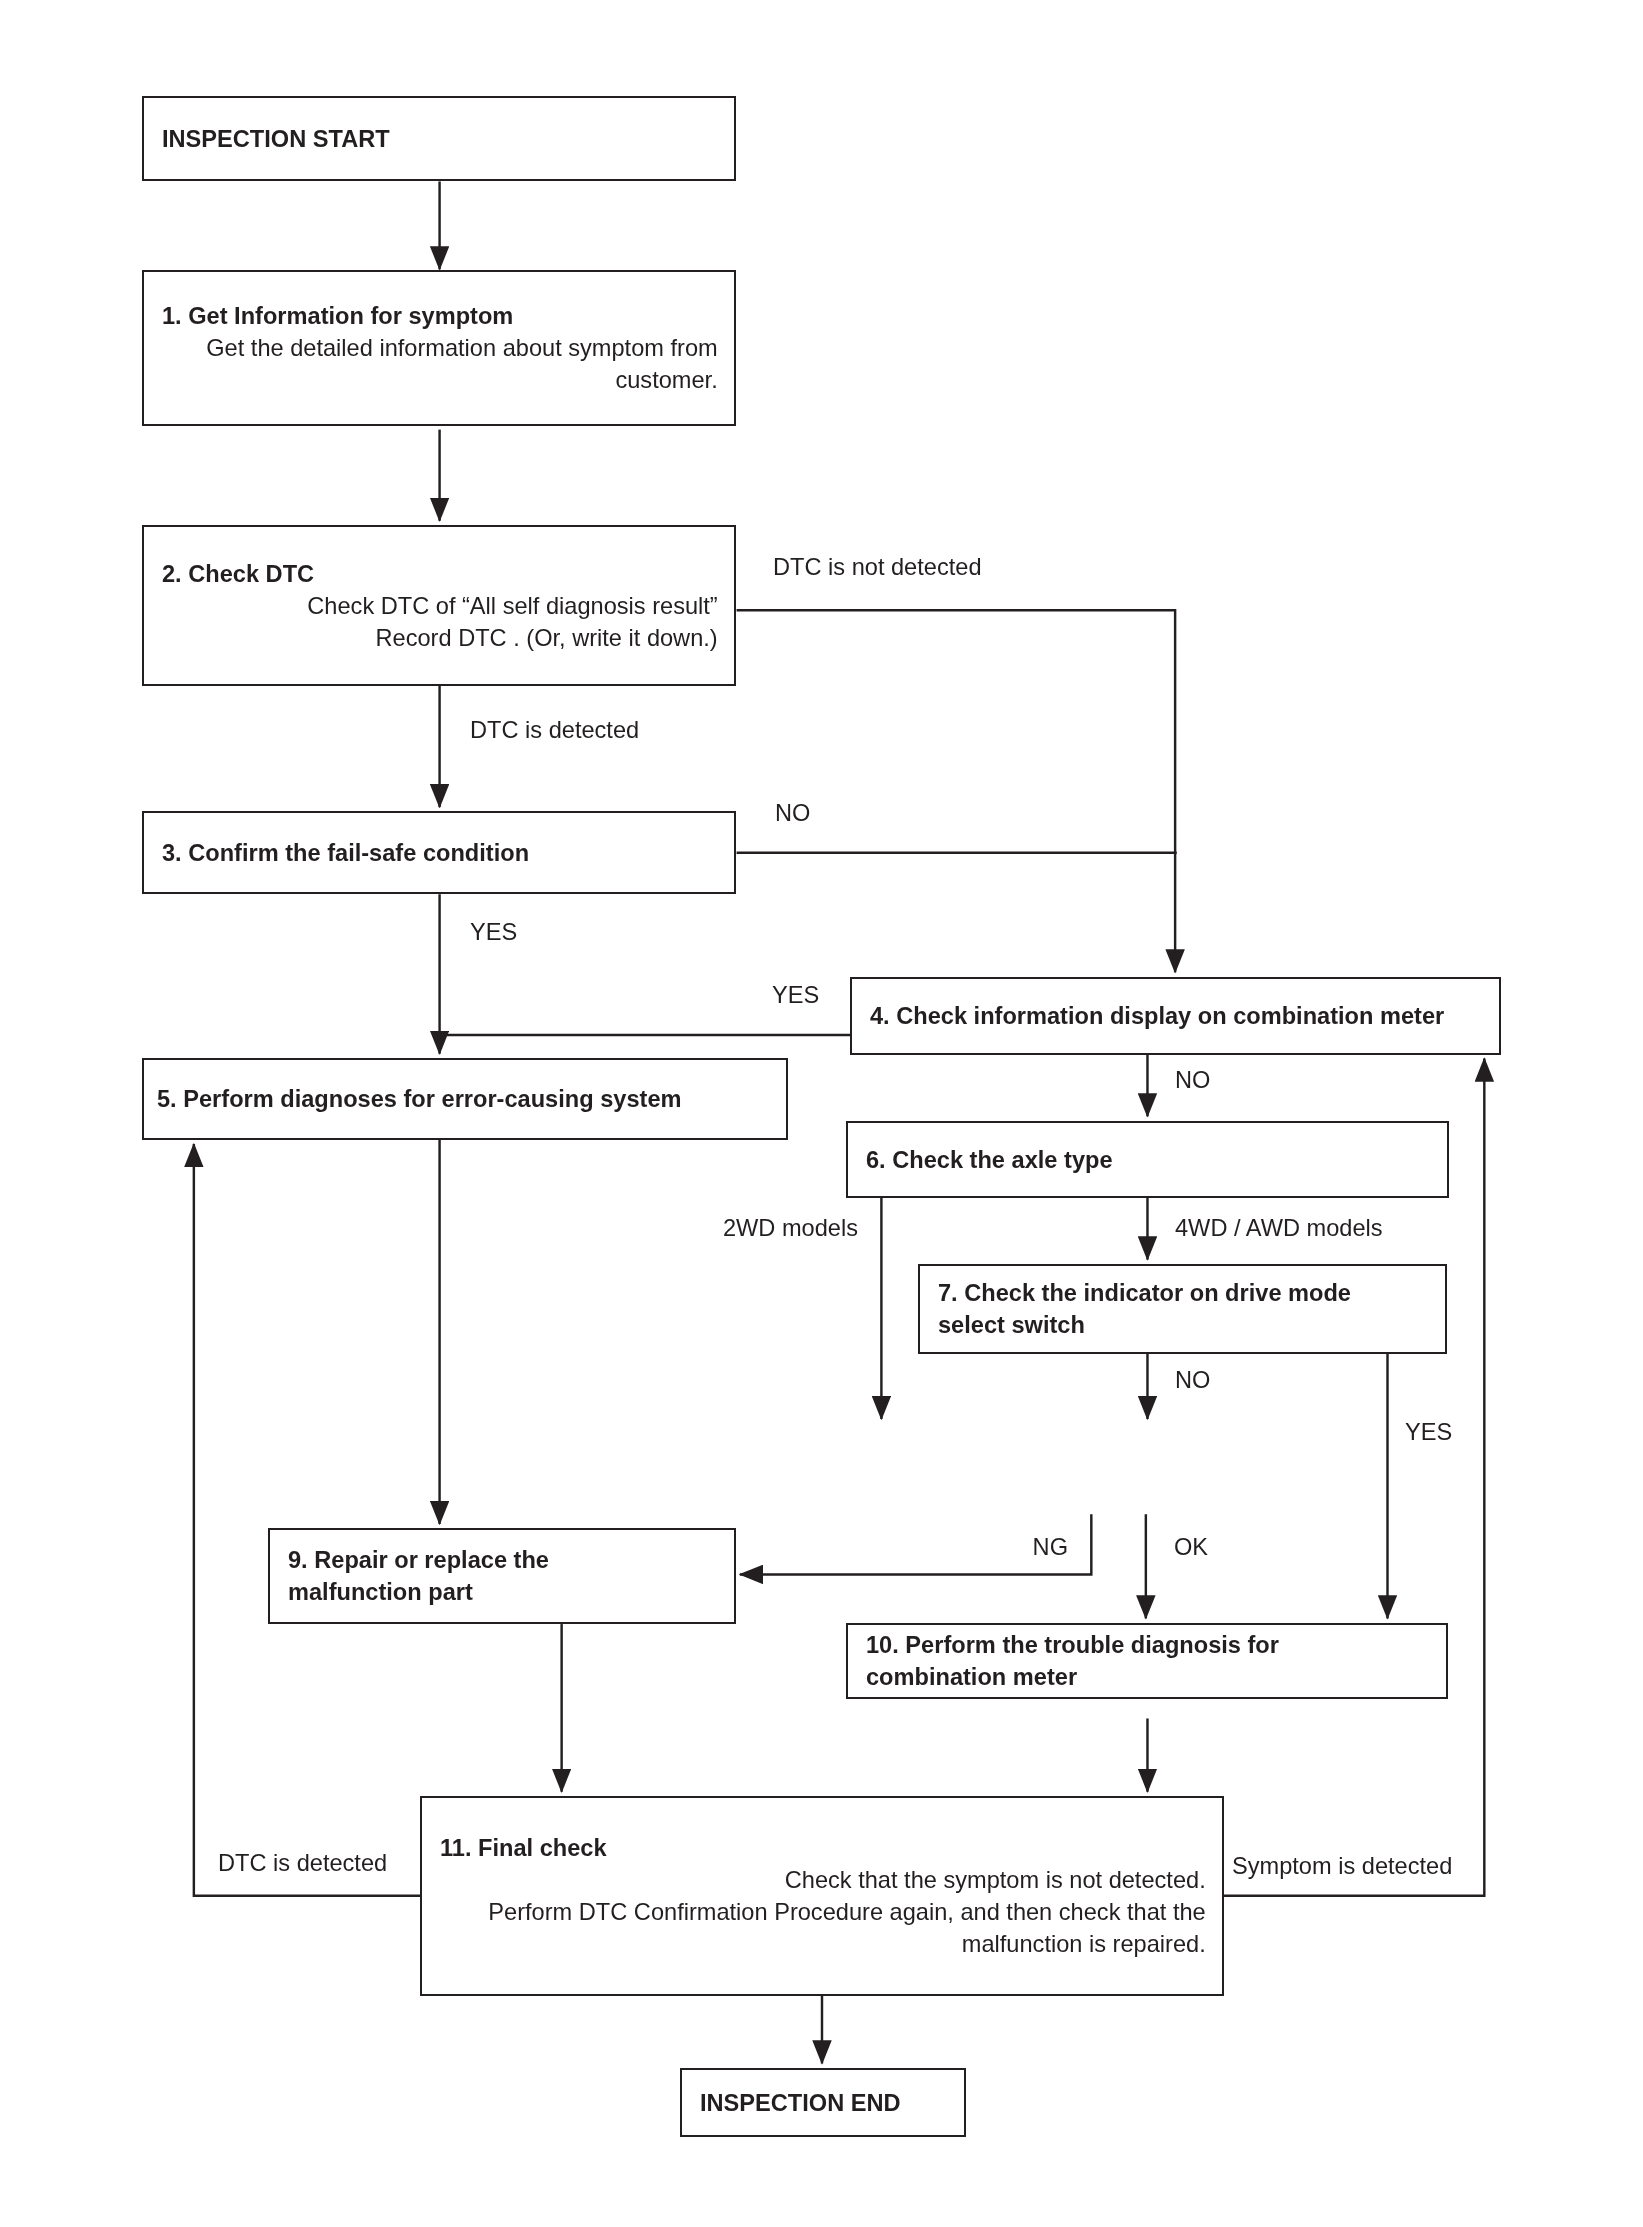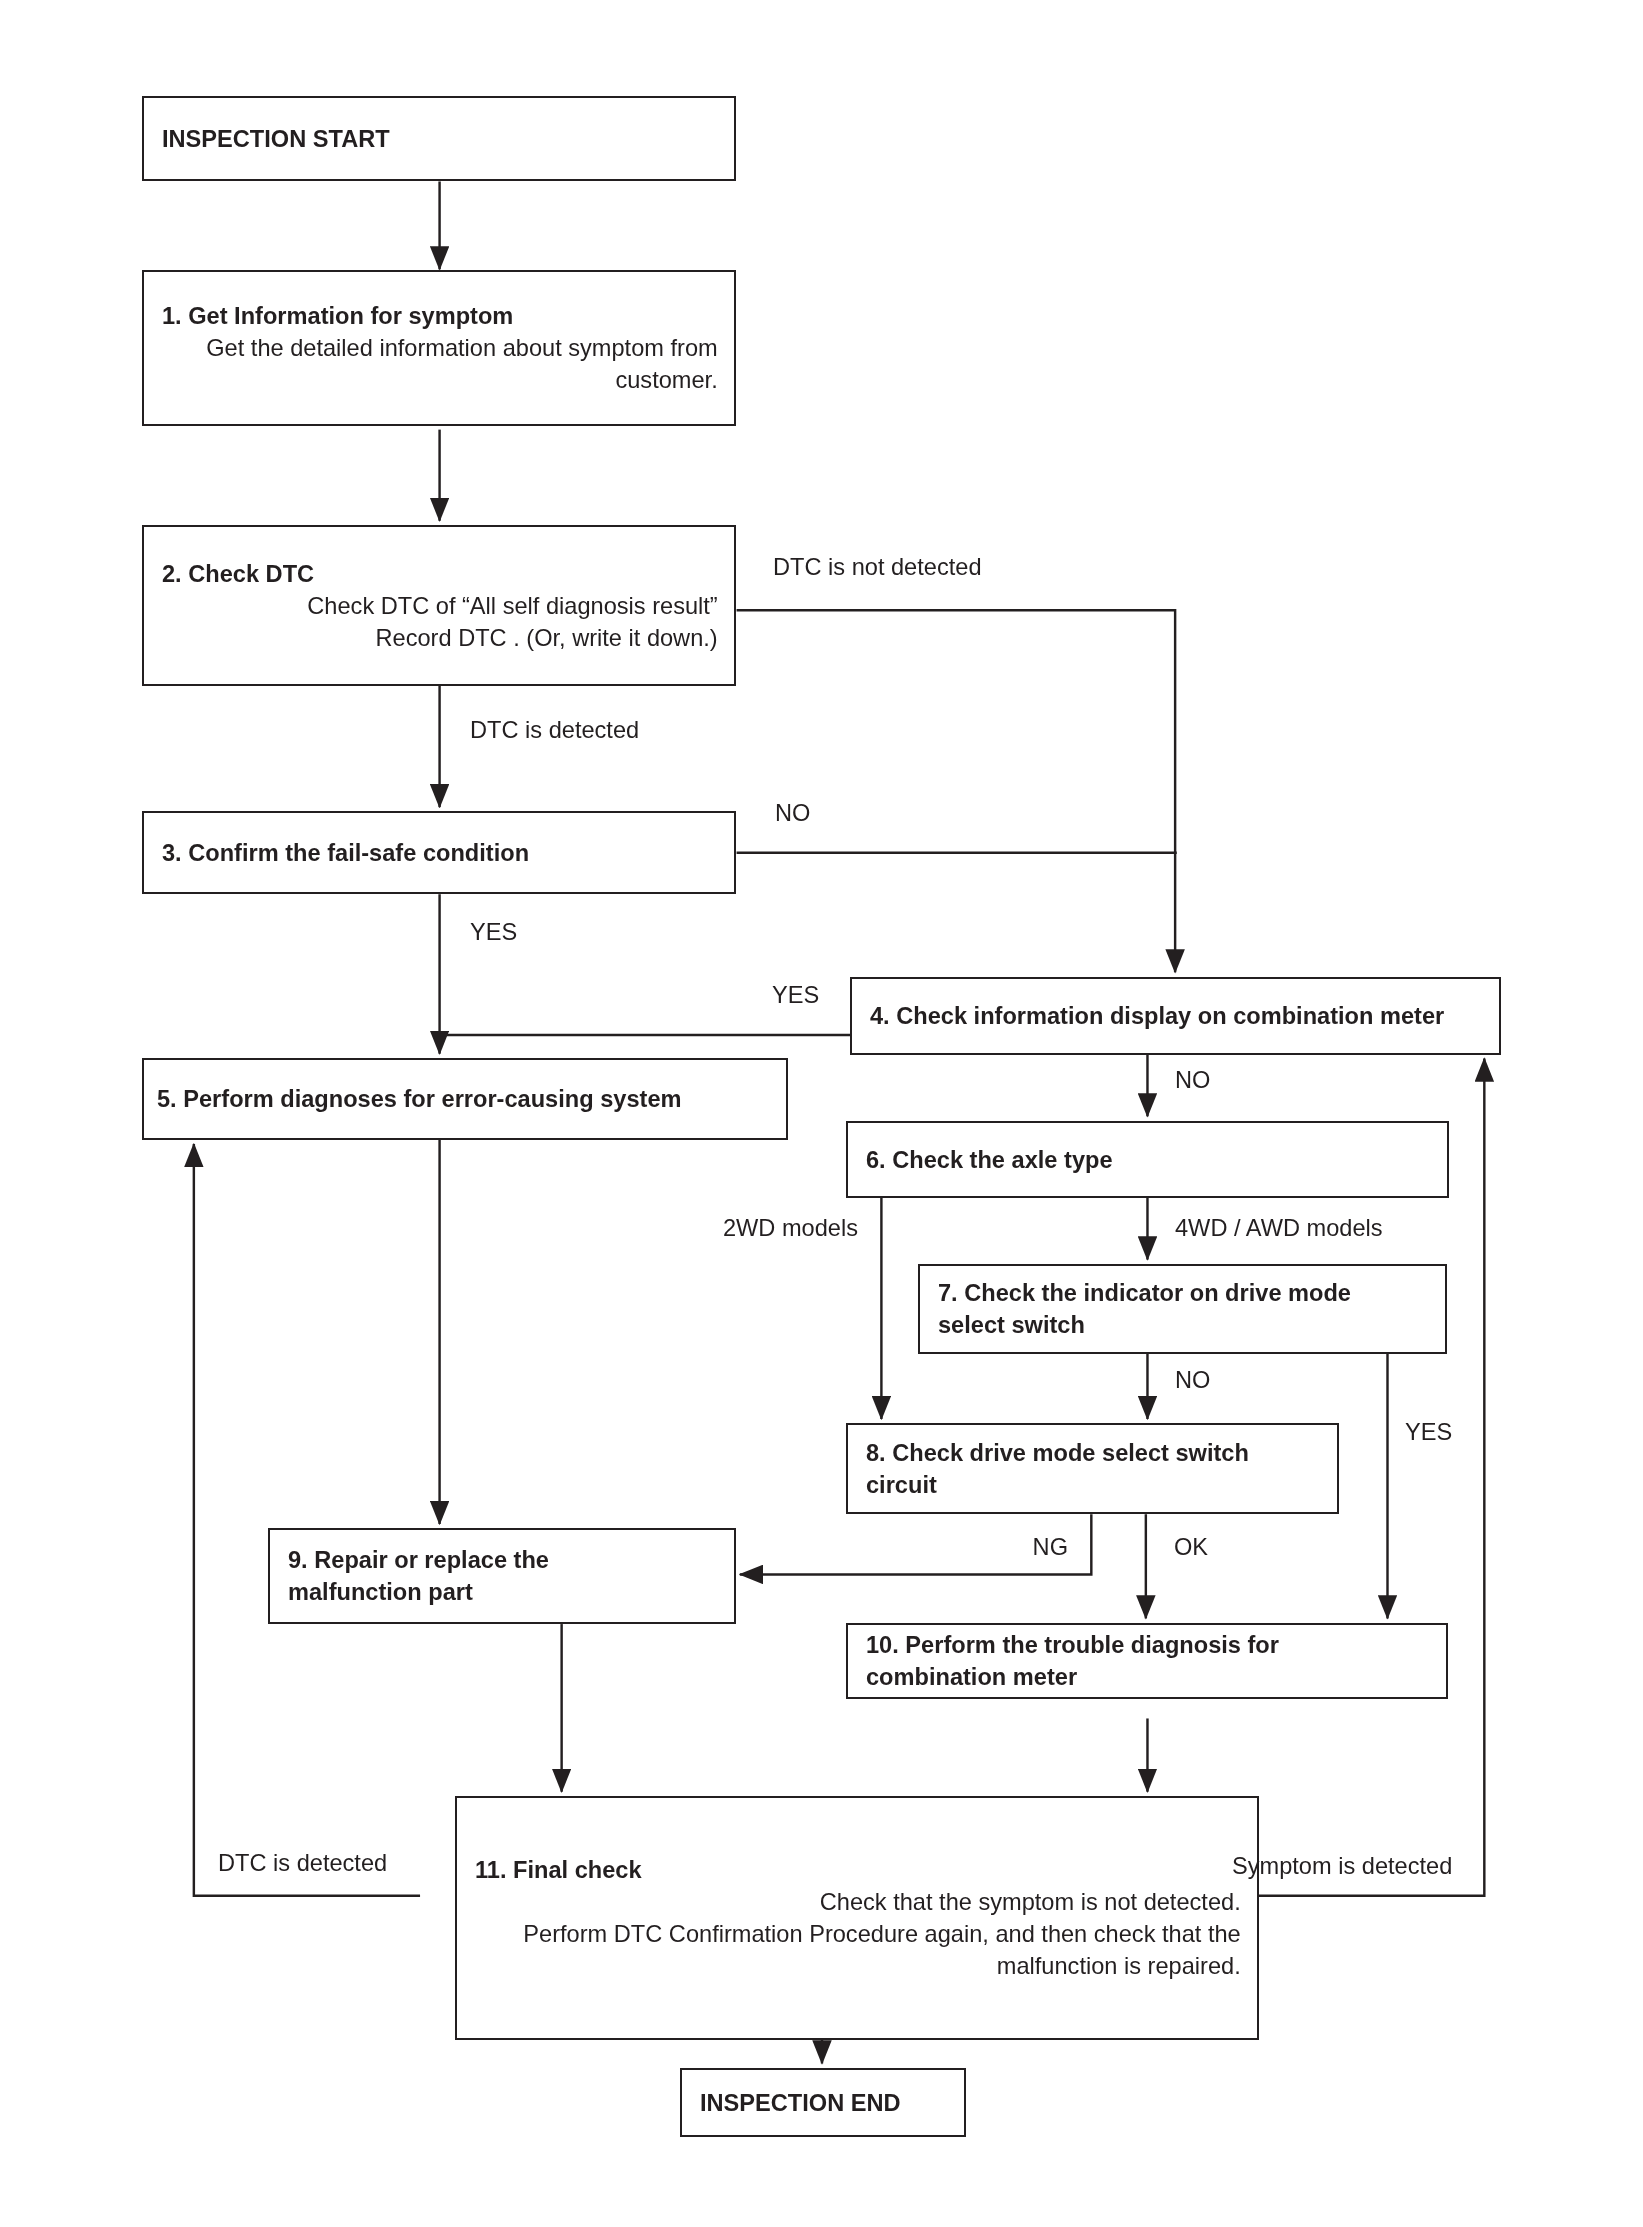--- a/index.html
+++ b/index.html
@@ -120,36 +120,32 @@
 
   <div class="node" style="left:846px;top:1121px;width:603px;height:77px;">
     <span class="title">6. Check the axle type</span>
   </div>
 
   <div class="node" style="left:918px;top:1264px;width:529px;height:90px;">
     <span class="title">7. Check the indicator on drive mode
 select switch</span>
   </div>
 
-  <div class="node" style="left:846px;top:1423px;width:493px;height:91px;">
-    <span class="title">8. Check drive mode select switch
-circuit</span>
-  </div>
 
   <div class="node" style="left:268px;top:1528px;width:468px;height:96px;">
     <span class="title">9. Repair or replace the
 malfunction part</span>
   </div>
 
   <div class="node" style="left:846px;top:1623px;width:602px;height:76px;">
     <span class="title">10. Perform the trouble diagnosis for
 combination meter</span>
   </div>
 
-  <div class="node" style="left:420px;top:1796px;width:804px;height:244px;margin-left:35px;">
+  <div class="node" style="left:420px;top:1796px;width:804px;height:200px;">
     <span class="title">11. Final check</span>
     <span class="body">Check that the symptom is not detected.
 Perform DTC Confirmation Procedure again, and then check that the
 malfunction is repaired.</span>
   </div>
 
   <div class="node" style="left:680px;top:2068px;width:286px;height:69px;">
     <span class="title">INSPECTION END</span>
   </div>
 

